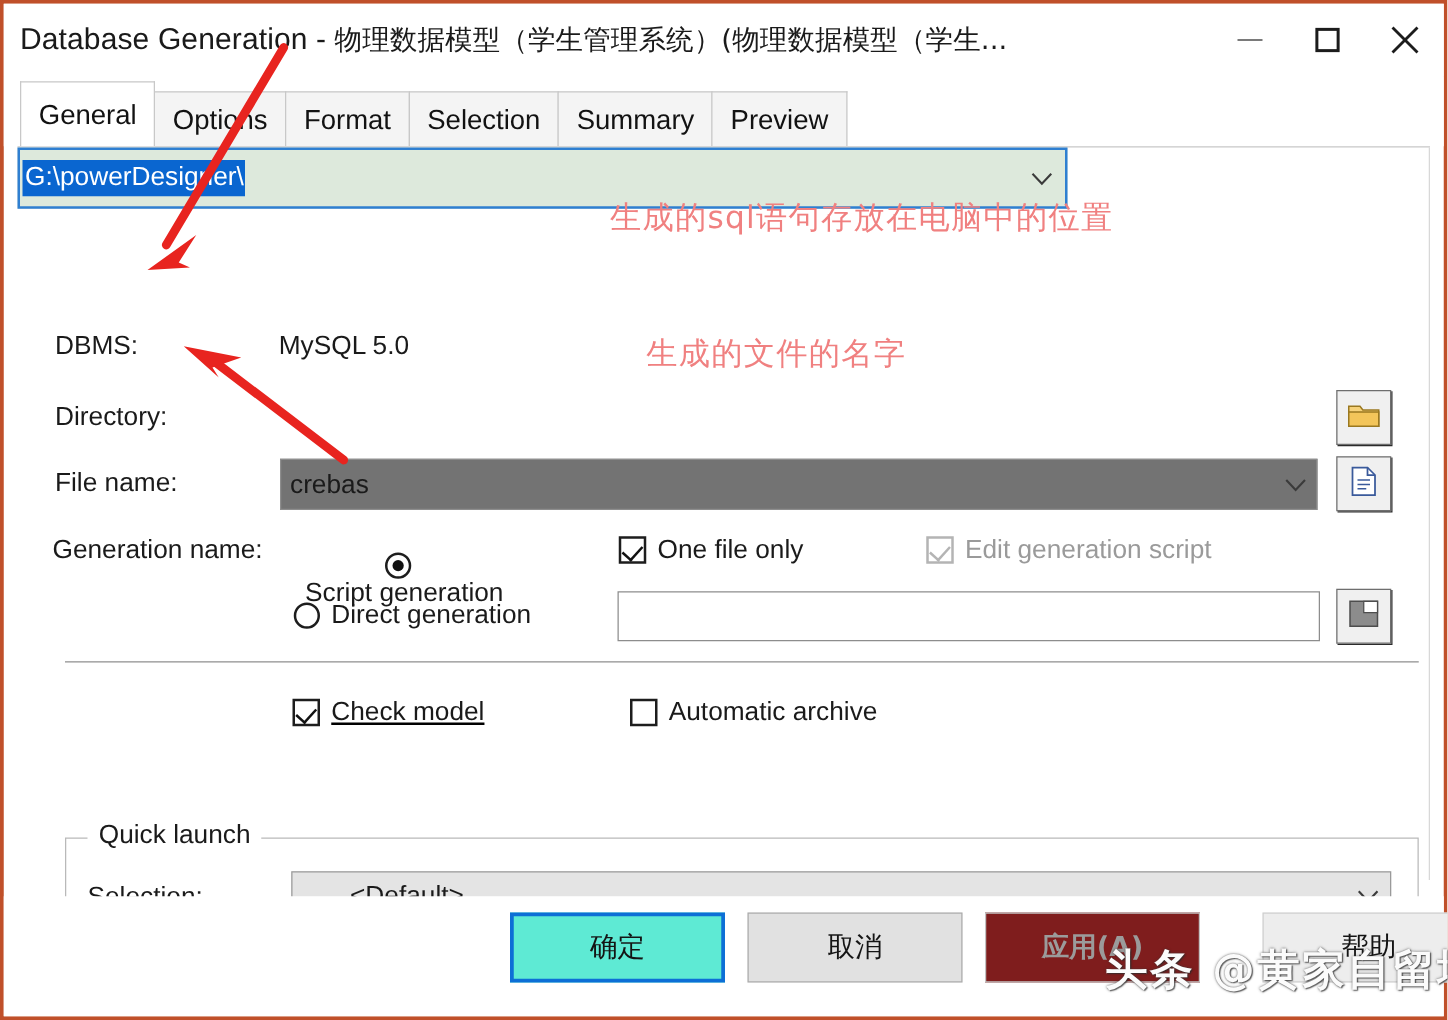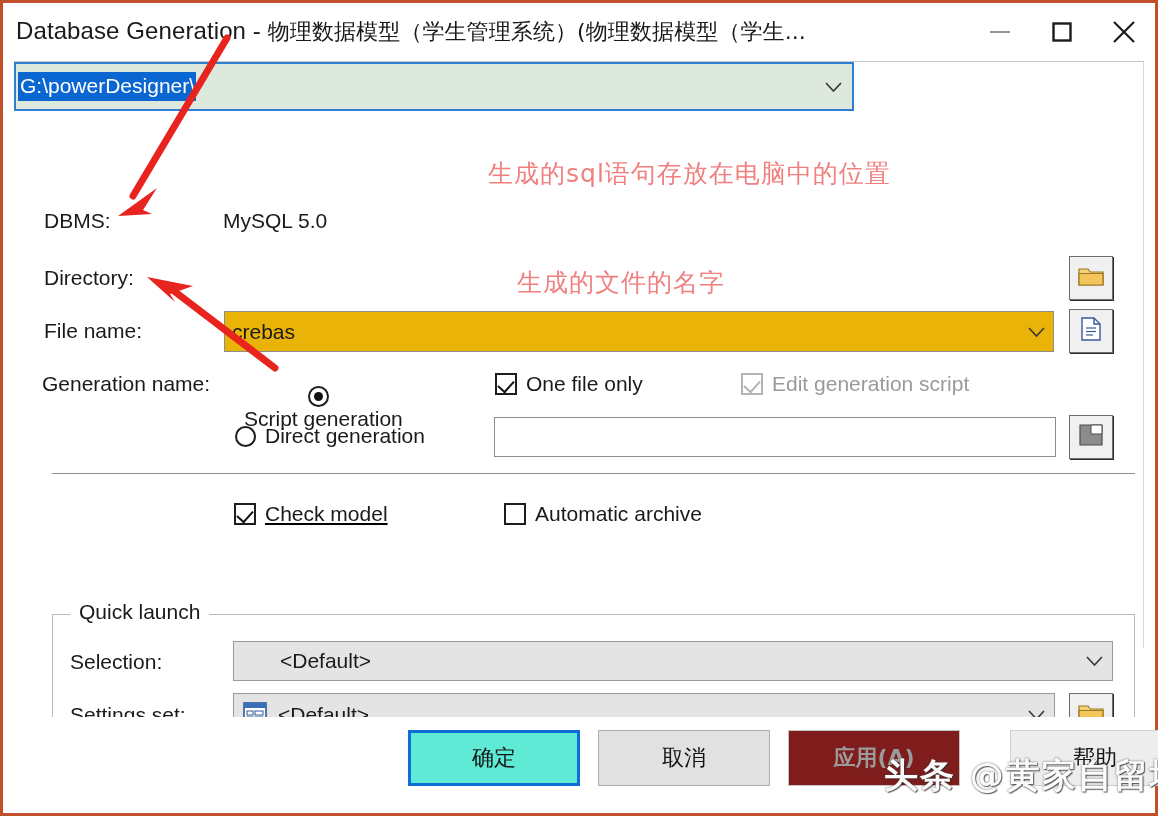--- a/index.html
+++ b/index.html
@@ -98,21 +98,21 @@
   }
   .val{
     position:absolute;
     font-size:21px;color:#1a1a1a;
     white-space:nowrap;
   }
   
   .combo{
     position:absolute;box-sizing:border-box;
     border:1px solid #8d8d8d;
-    background:#eab308;
+    background:#737373;
     display:flex;align-items:center;
   }
   .combo .ctext{
     font-size:21px;color:#1a1a1a;padding-left:7px;white-space:nowrap;
   }
   .combo .arrow{
     margin-left:auto;width:34px;display:flex;align-items:center;justify-content:center;
   }
   #dir-combo{
     left:209px;top:195px;width:832px;height:41px;
@@ -255,20 +255,30 @@
       </div>
       <div class="cap-btn">
         <svg width="26" height="26" viewBox="0 0 26 26">
             <line x1="3" y1="3" x2="23" y2="23" stroke="#1c1c1c" stroke-width="2.2"></line>
             <line x1="23" y1="3" x2="3" y2="23" stroke="#1c1c1c" stroke-width="2.2"></line>
           </svg>
       </div>
     </div>
   </div>
 
+  <div id="tabstrip">
+    <div class="tabs">
+      <div class="tab active">General</div>
+      <div class="tab">Options</div>
+      <div class="tab">Format</div>
+      <div class="tab">Selection</div>
+      <div class="tab">Summary</div>
+      <div class="tab">Preview</div>
+    </div>
+  </div>
 
   <div id="body-panel">
     <div id="content">
 
       <div id="right-rule"></div>
 
       <div class="lbl" style="left:30px;top:147px;">DBMS:</div>
       <div class="val" style="left:209px;top:147px;">MySQL 5.0</div>
 
       <div class="lbl" style="left:30px;top:204px;">Directory:</div>

